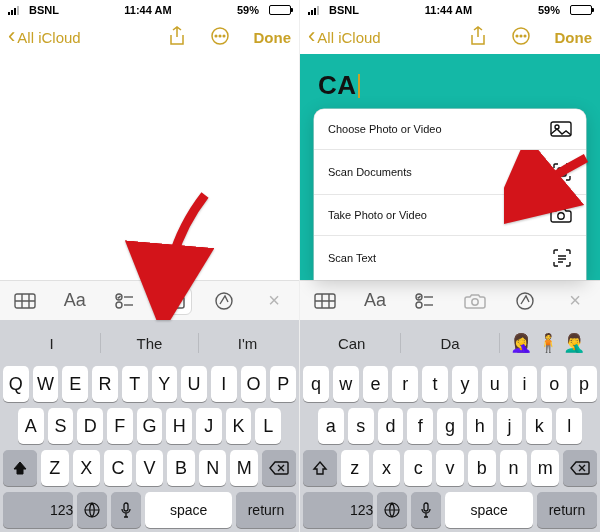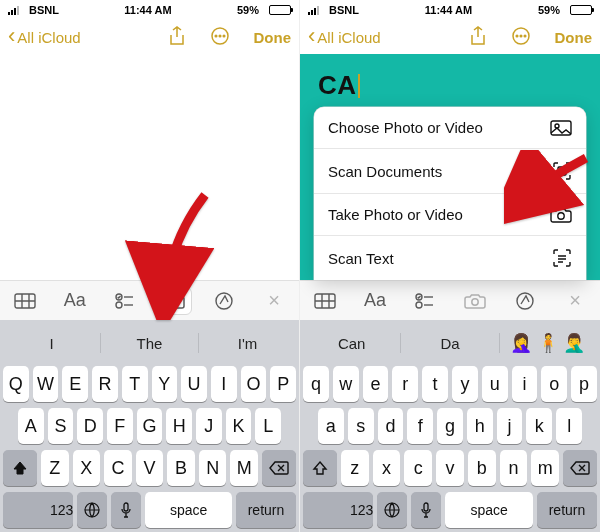--- a/index.html
+++ b/index.html
@@ -30,21 +30,21 @@
   .hicons svg { stroke:#c9a227; }
   .done { font-weight:600; }
 
   
   .body { flex:1; position:relative; padding:16px 18px; }
   .typed { font-size:26px; font-weight:700; letter-spacing:0.5px; color:#111; display:flex; align-items:center; }
   .cursor { width:2px; height:24px; background:#c9a227; margin-left:1px; display:inline-block; }
 
   
   .menu { position:absolute; left:14px; right:14px; bottom:0; background:#fff; border-radius:10px 10px 0 0; box-shadow:0 0 0 0.5px #d7d7d7, 0 4px 18px rgba(0,0,0,.18); overflow:hidden; }
-  .menu-item { display:flex; align-items:center; justify-content:space-between; padding:12px 14px; font-size:15px; color:#111; border-top:0.5px solid #e6e6e6; }
+  .menu-item { display:flex; align-items:center; justify-content:space-between; padding:12px 14px; font-size:11px; color:#111; border-top:0.5px solid #e6e6e6; }
   .menu-item:first-child { border-top:none; }
   .menu-item svg { stroke:#111; }
 
   
   .toolbar { height:40px; background:#f7f7f7; border-top:1px solid #e0e0e0; display:flex; align-items:center; justify-content:space-around; }
   .toolbar .slot { width:36px; height:28px; display:flex; align-items:center; justify-content:center; border-radius:6px; }
   .toolbar .slot.active { background:#fff; border:0.5px solid #d9d9d9; }
   .toolbar svg, .toolbar .glyph { color:#5b5b5b; }
   .toolbar .glyph { font-size:18px; font-weight:500; }
   .toolbar .close { font-size:20px; color:#b5b5b5; font-weight:300; }

